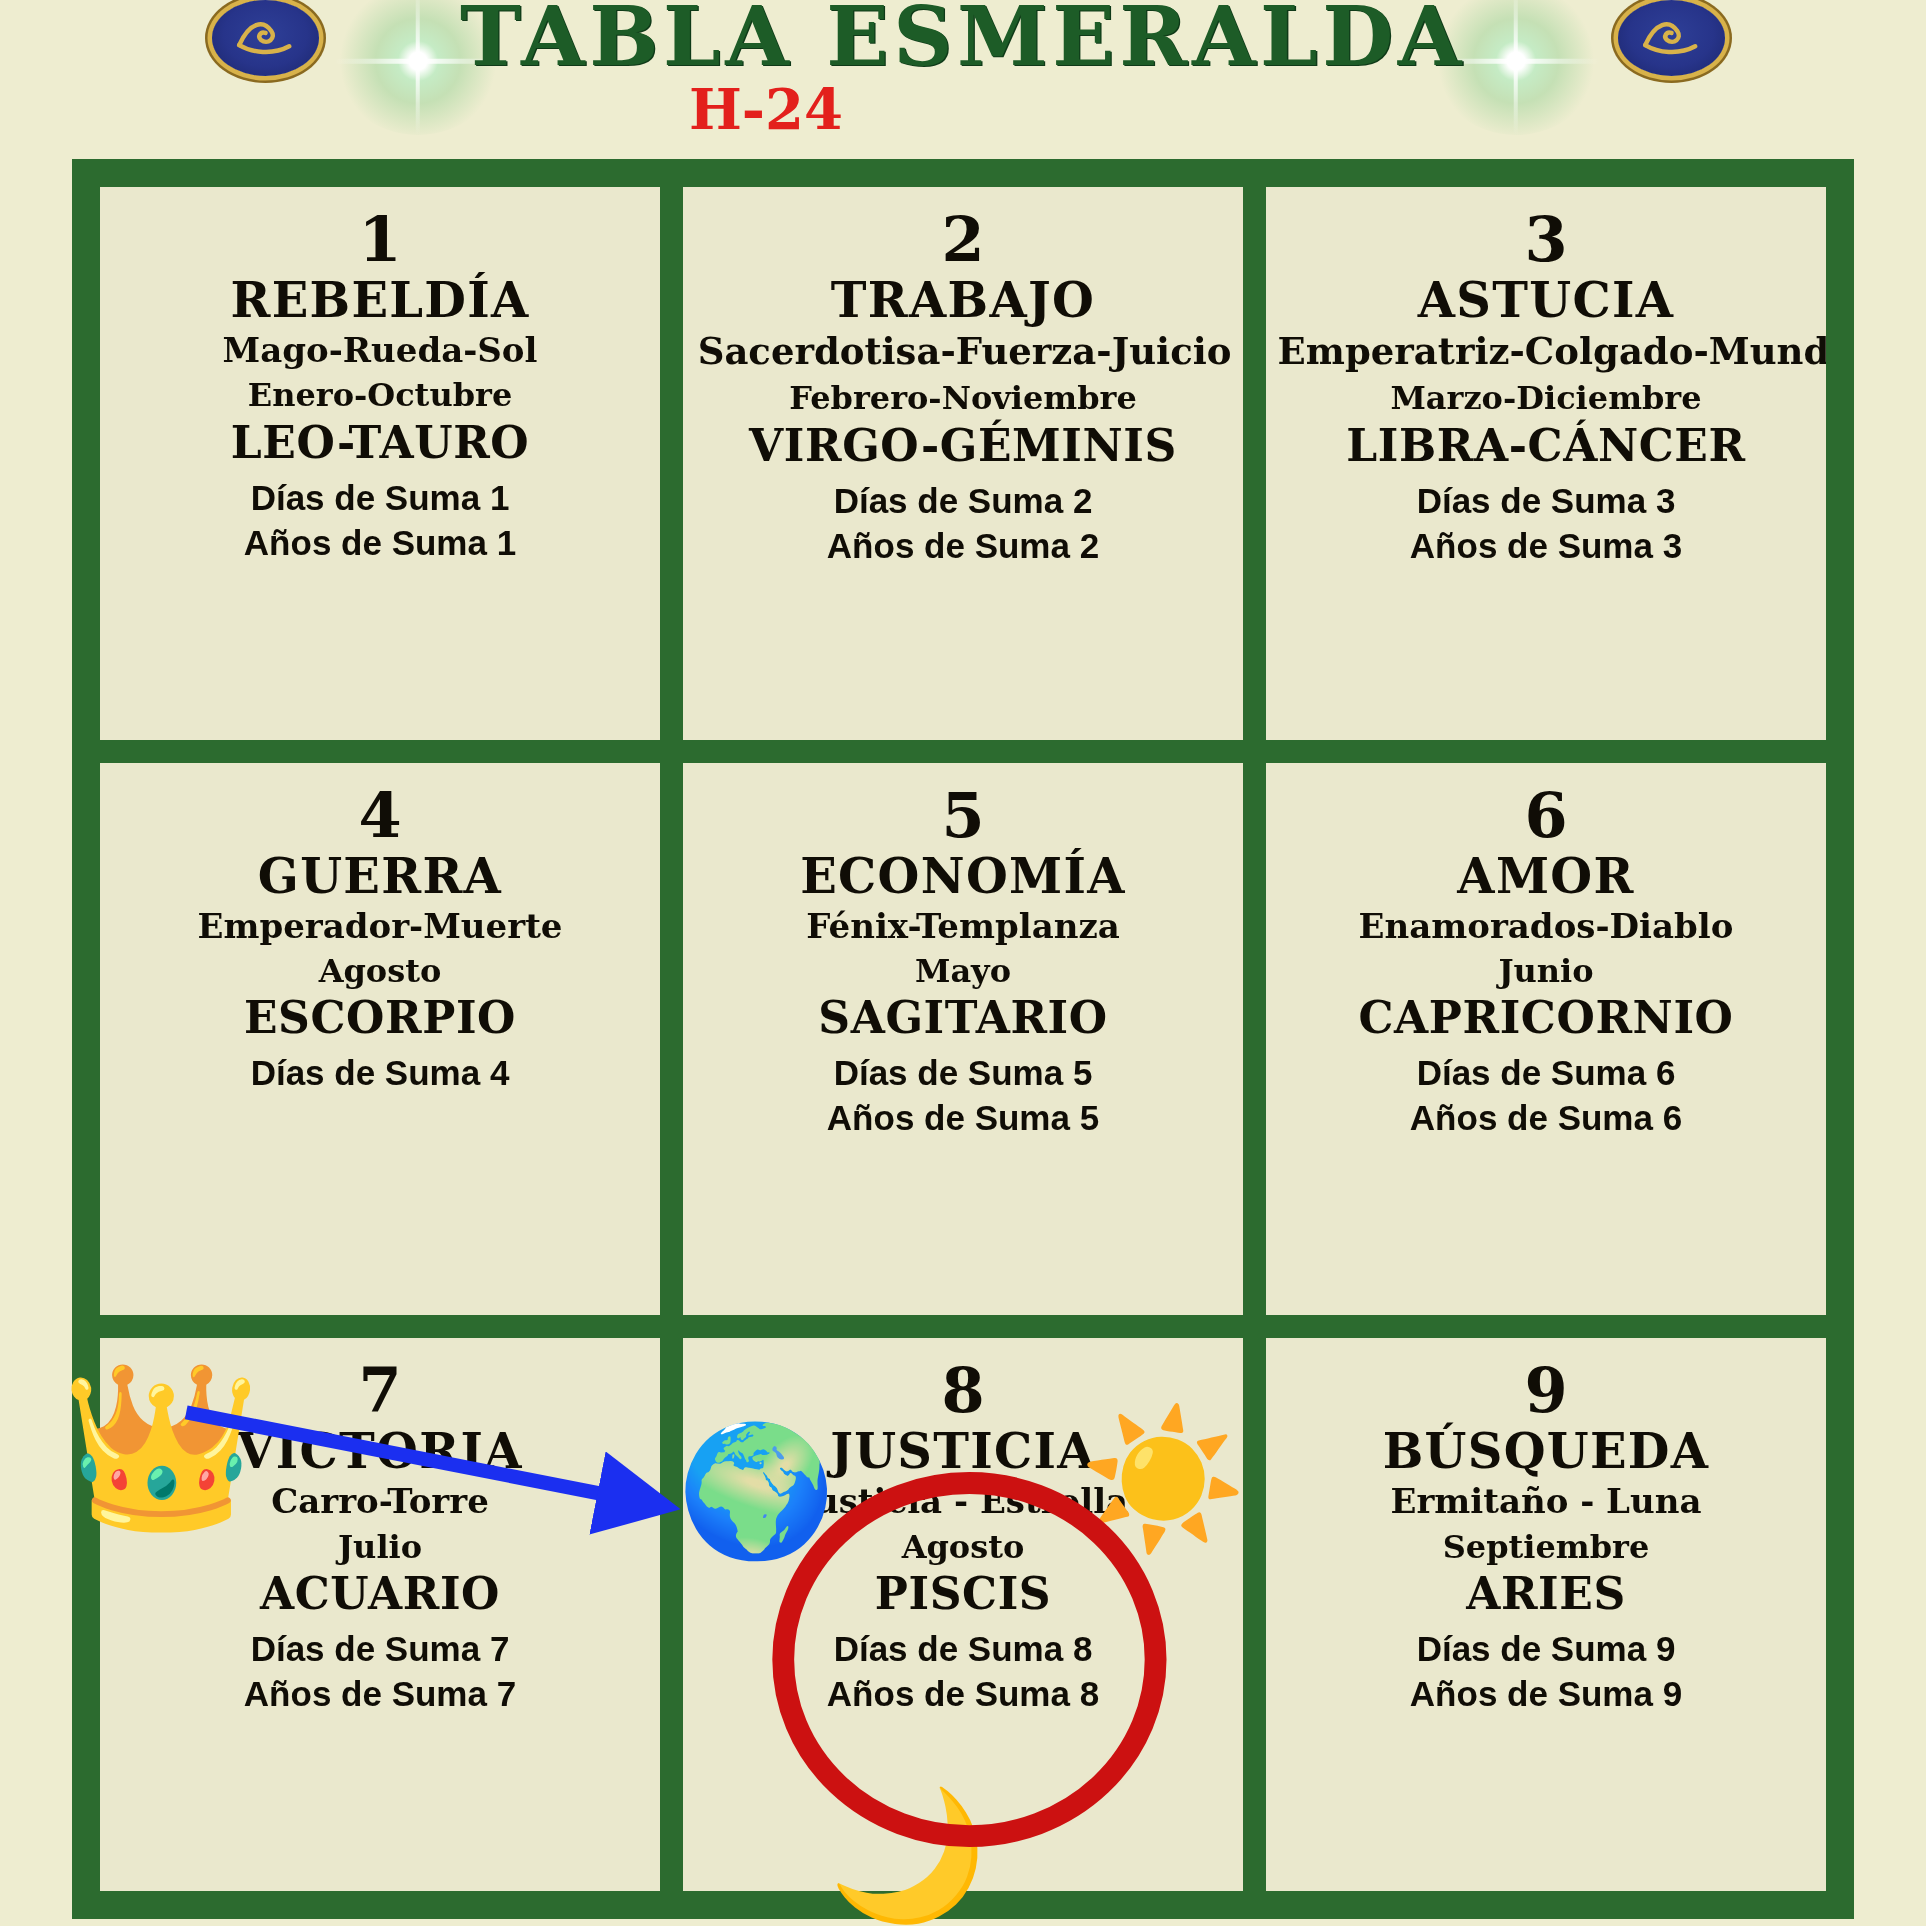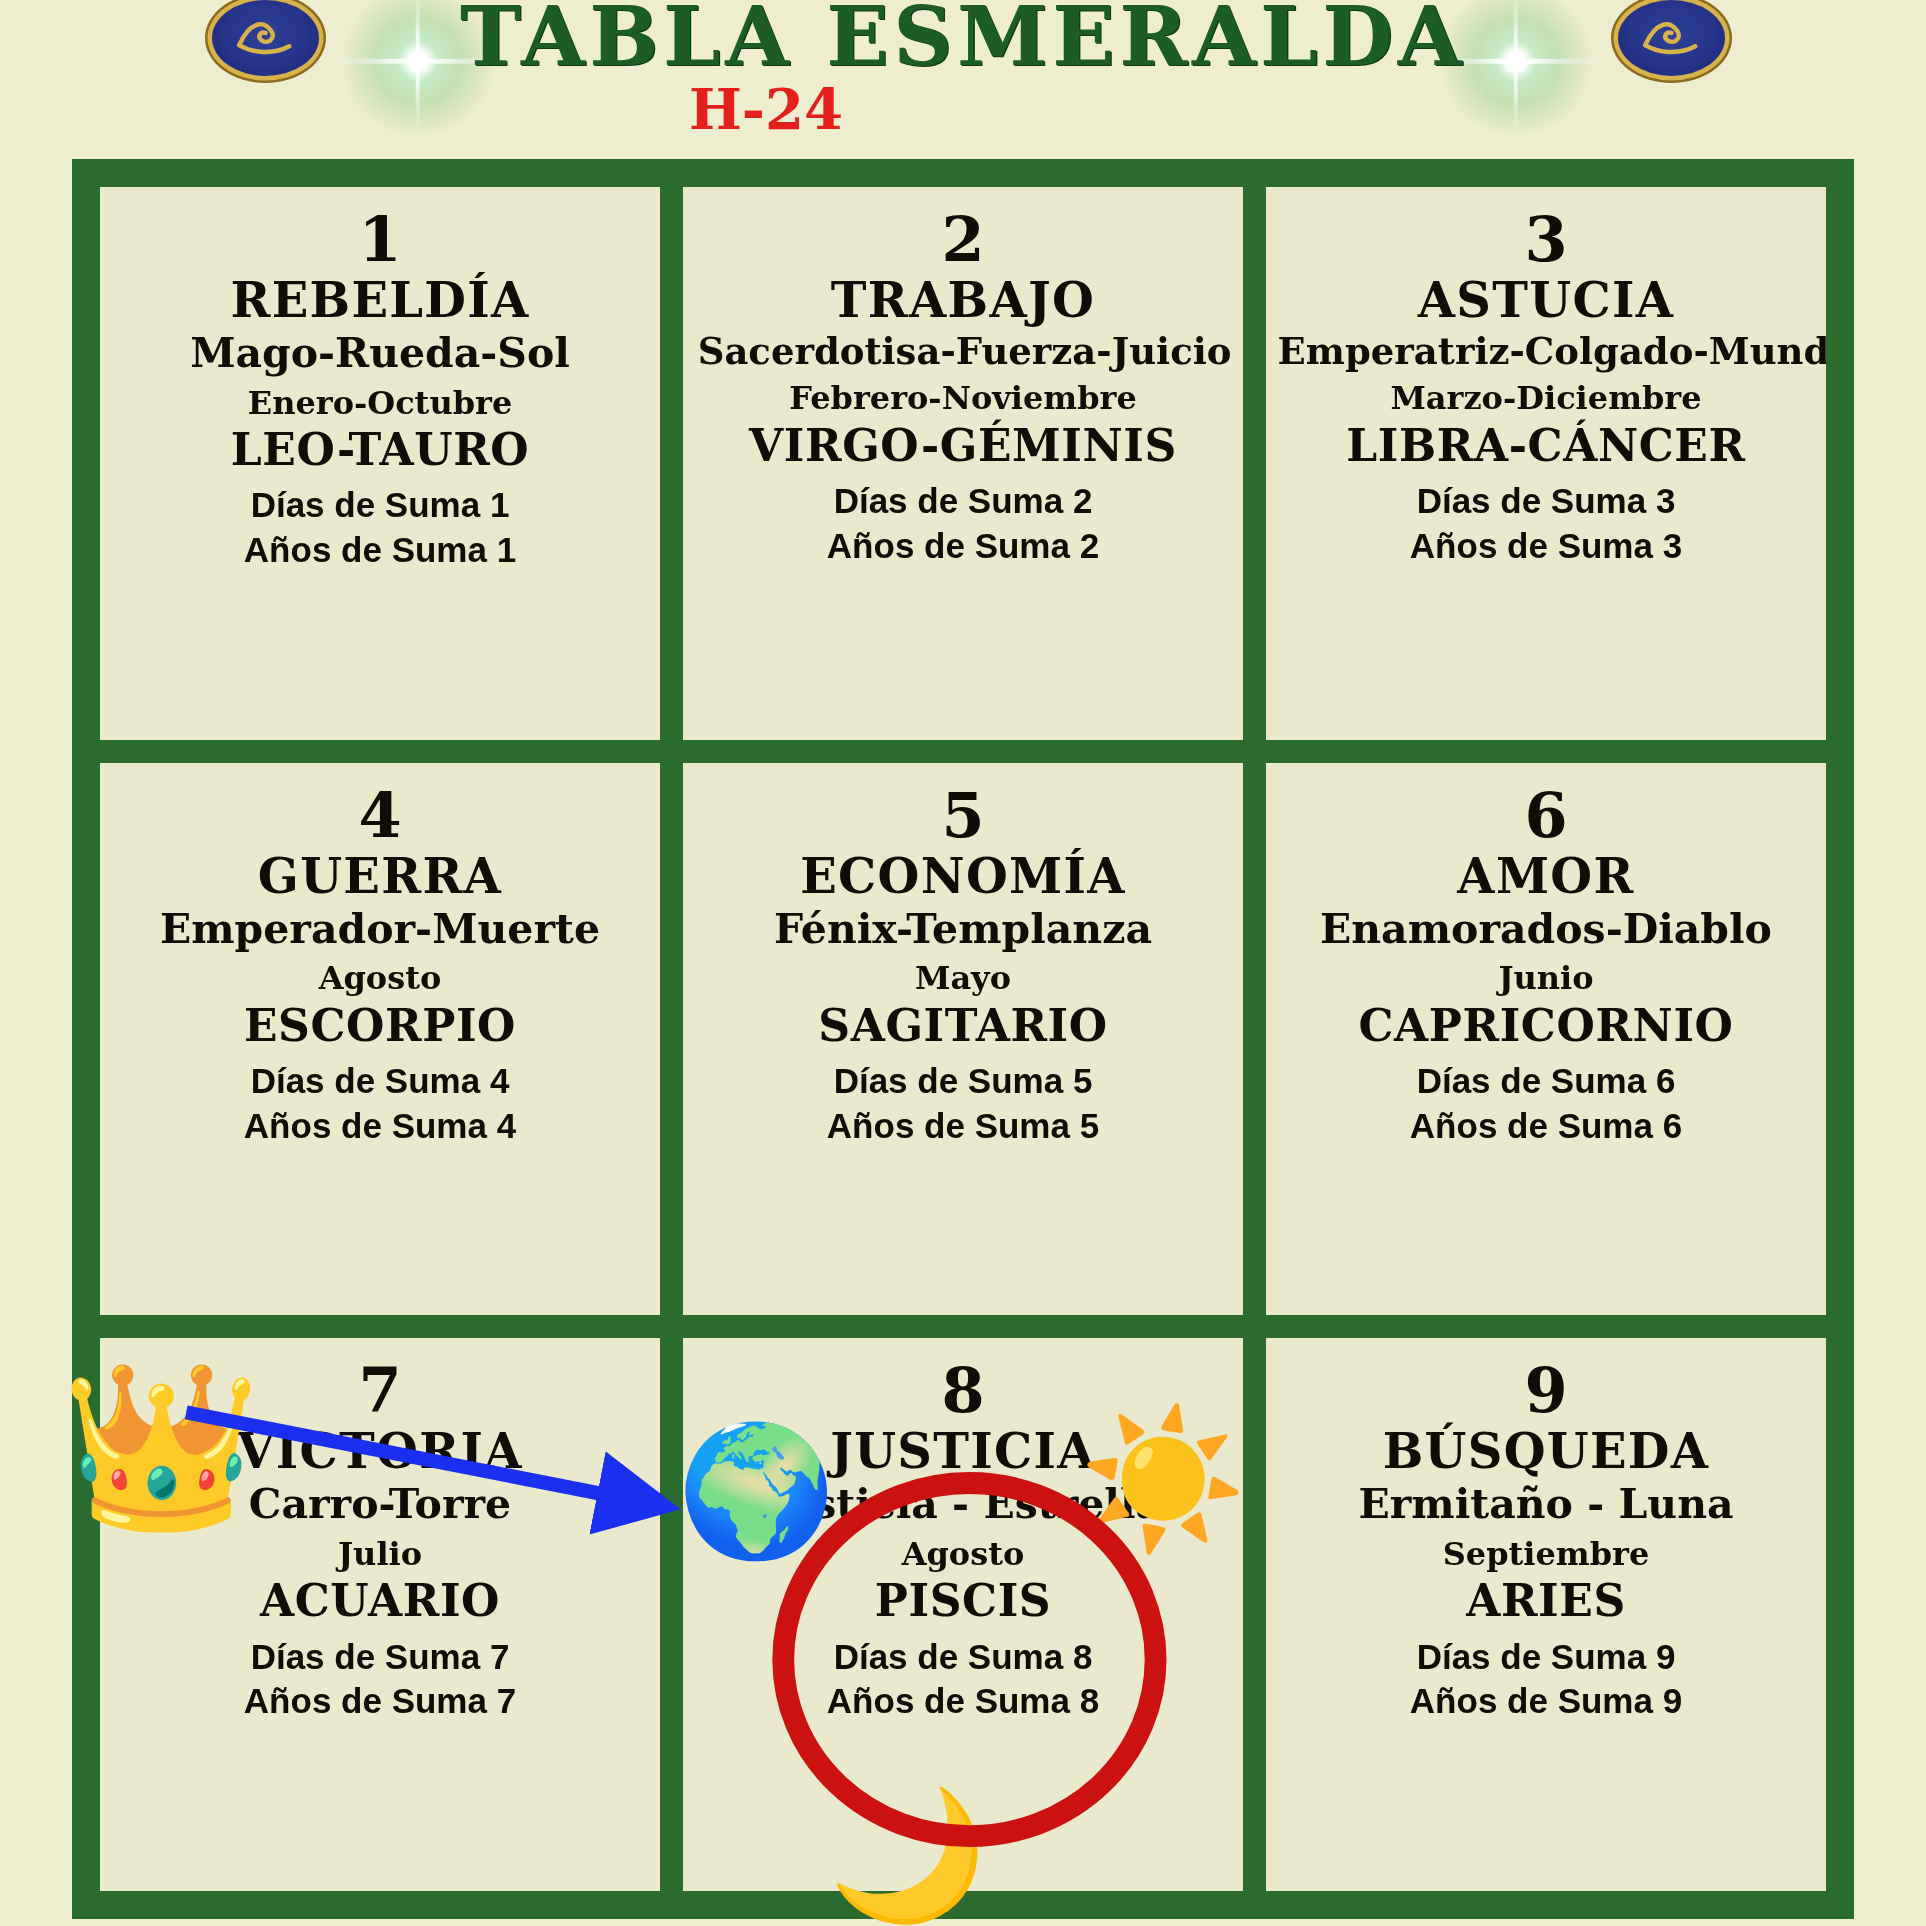--- a/index.html
+++ b/index.html
@@ -135,21 +135,21 @@
   .cell .concept {
     font-family: "DejaVu Serif", serif;
     font-size: 48px;
     font-weight: 700;
     letter-spacing: 1.3px;
     line-height: 1.06;
     margin-bottom: 6.4px;
   }
   .cell .arcana {
     font-family: "DejaVu Serif", serif;
-    font-size: 41px;
+    font-size: 34px;
     font-weight: 700;
     line-height: 1.06;
     margin-bottom: 9px;
     white-space: nowrap;
   }
   .cell .arcana.small { font-size: 37px; text-align: right; }
   .cell .months {
     font-family: "DejaVu Serif", serif;
     font-size: 32px;
     font-weight: 700;
@@ -253,21 +253,20 @@
     <div class="sum-line">Años de Suma 3</div>
   </div>
 
   <div class="cell">
     <div class="num">4</div>
     <div class="concept">GUERRA</div>
     <div class="arcana">Emperador-Muerte</div>
     <div class="months">Agosto</div>
     <div class="signs">ESCORPIO</div>
     <div class="sum-line">Días de Suma 4</div>
-    <div class="sum-line">Años de Suma 4</div>
   </div>
 
   <div class="cell">
     <div class="num">5</div>
     <div class="concept">ECONOMÍA</div>
     <div class="arcana">Fénix-Templanza</div>
     <div class="months">Mayo</div>
     <div class="signs">SAGITARIO</div>
     <div class="sum-line">Días de Suma 5</div>
     <div class="sum-line">Años de Suma 5</div>

